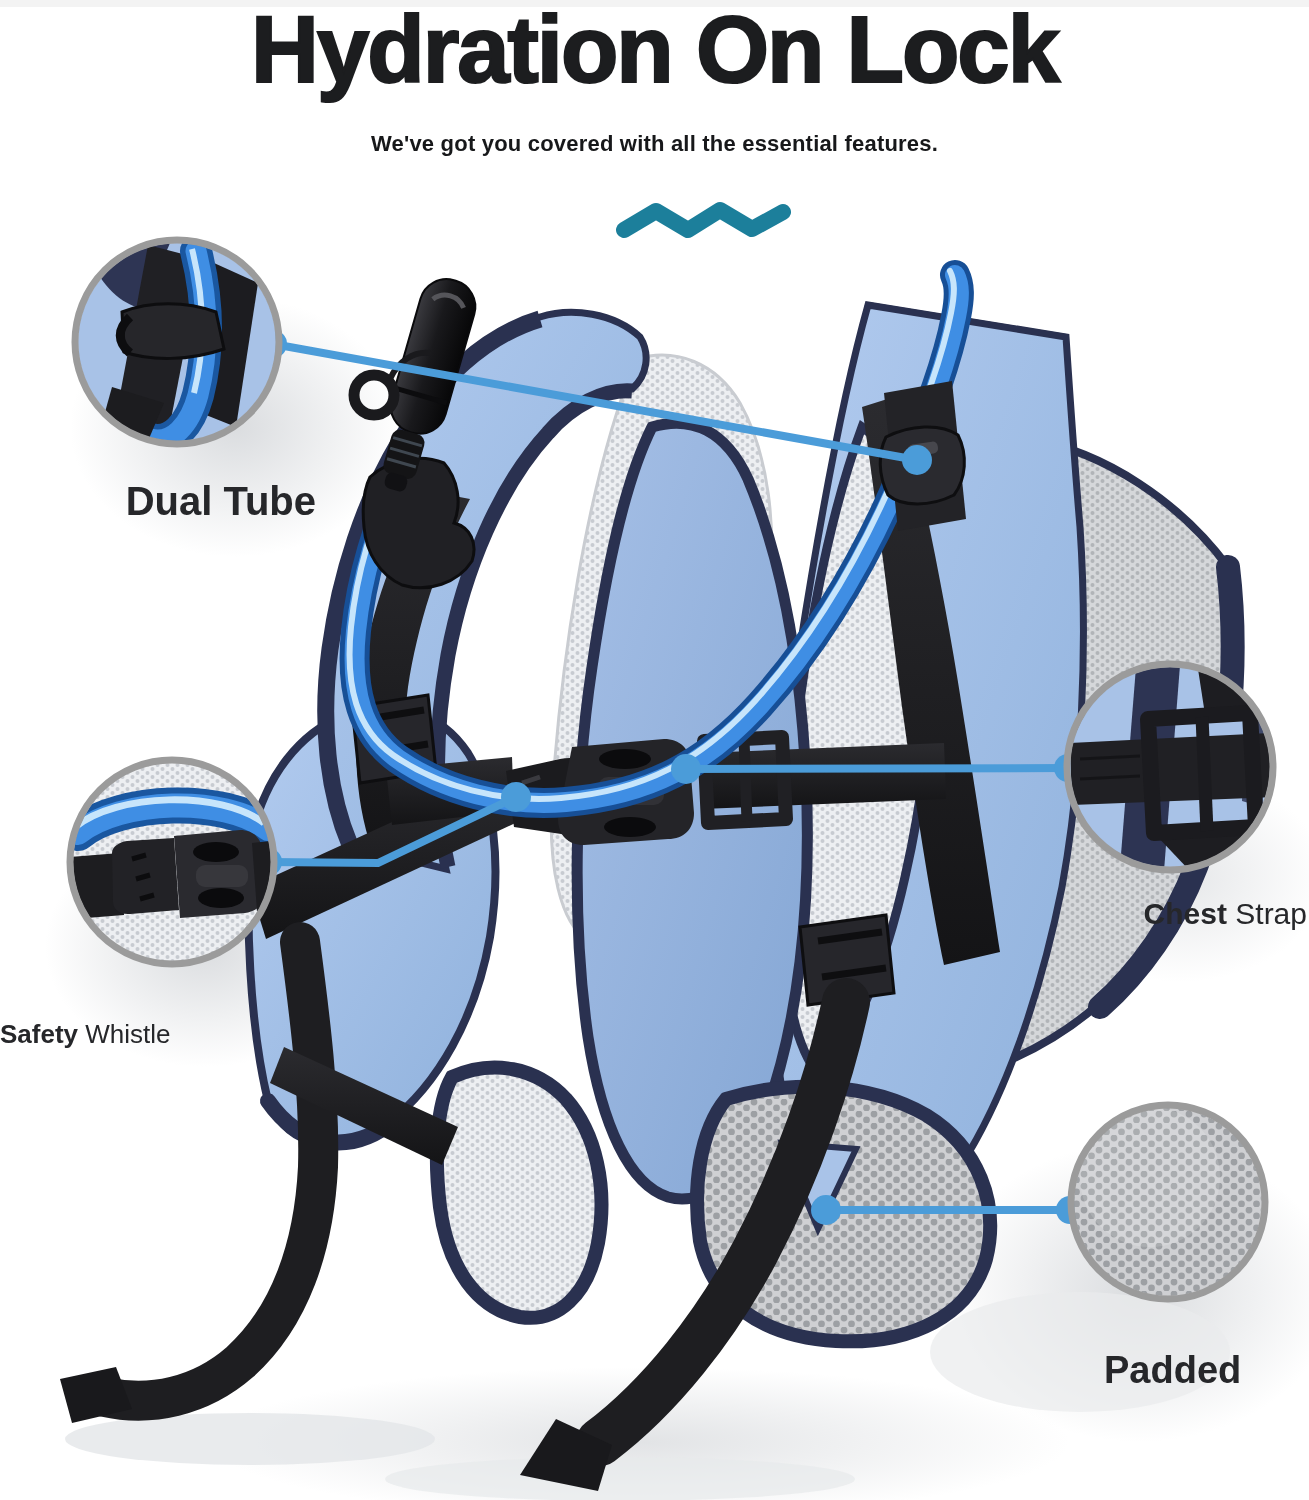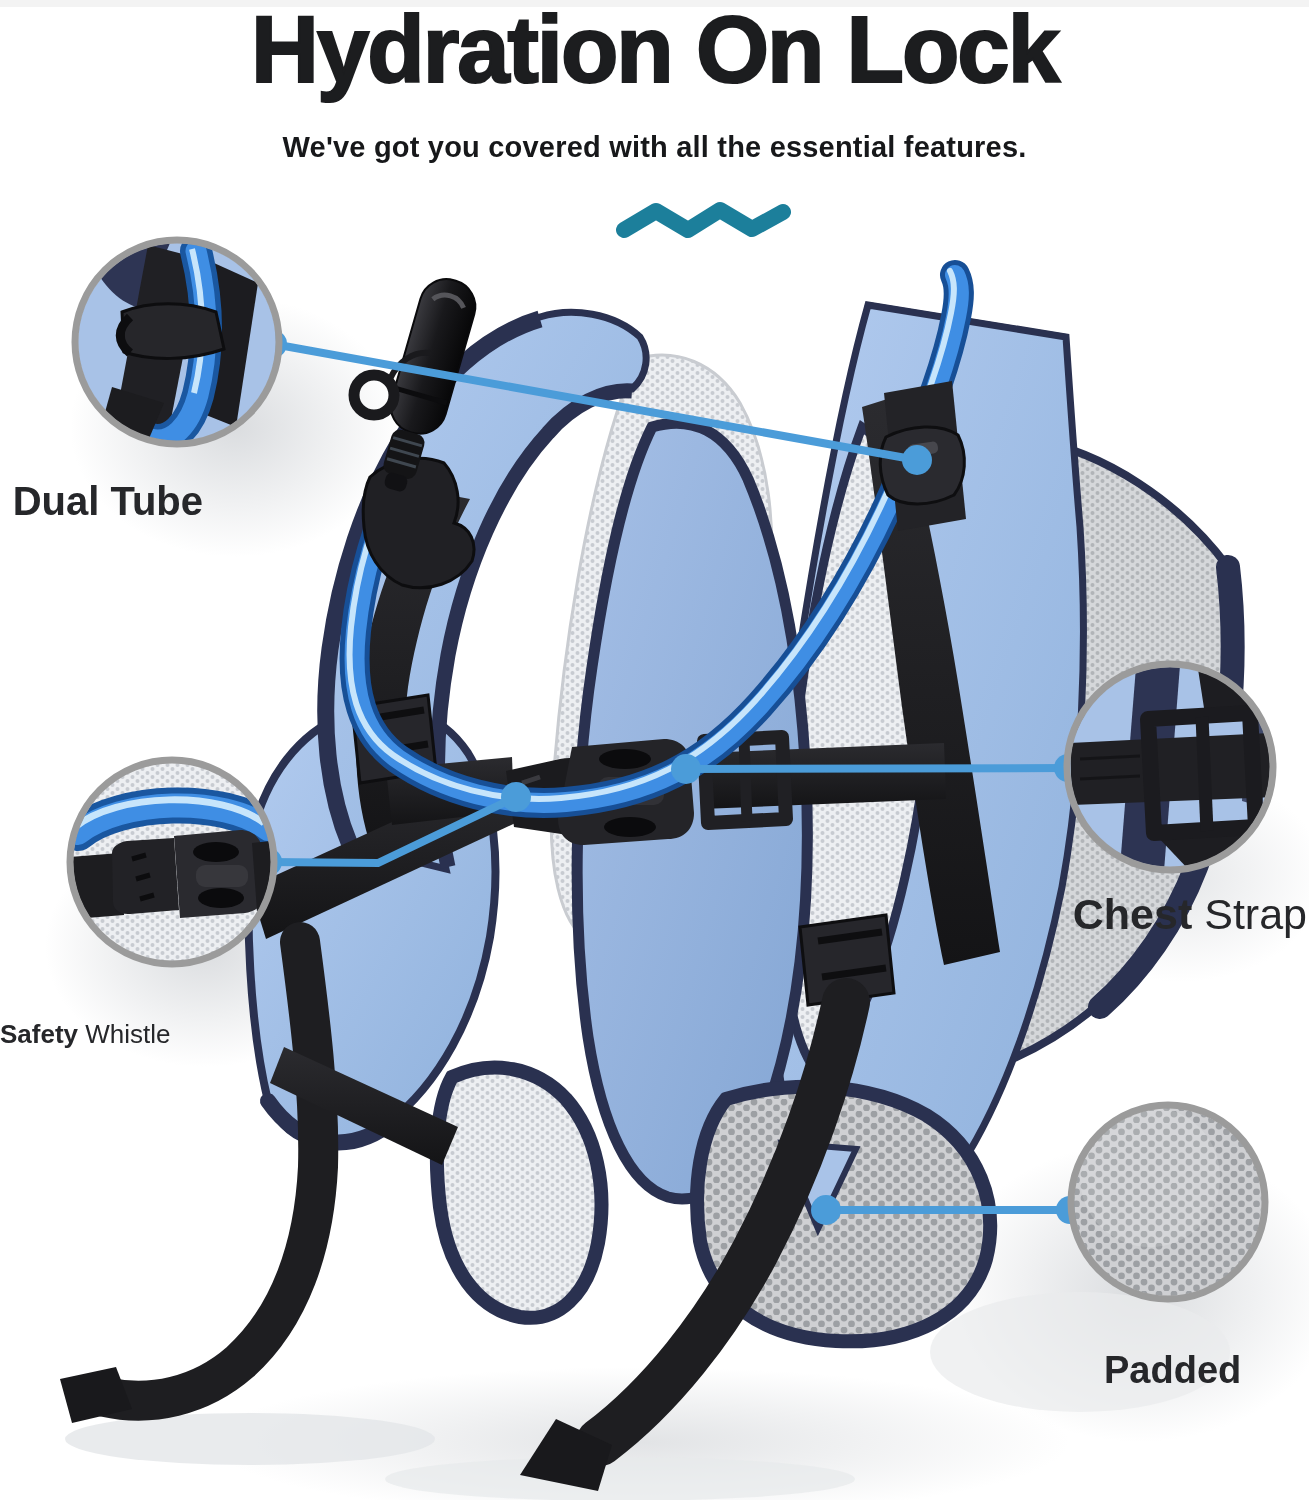--- a/index.html
+++ b/index.html
@@ -13,28 +13,28 @@
     font-family:"Liberation Sans",sans-serif;color:var(--label-text,#26272a);
   }
   .hdr-title{
     position:absolute;top:-8px;left:0;width:100%;text-align:center;
     font-size:94px;line-height:1.08;font-weight:900;letter-spacing:-2px;
     color:var(--title-text,#1c1d1f);-webkit-text-stroke:2.2px var(--title-text,#1c1d1f);
     white-space:nowrap;
   }
   .hdr-sub{
     position:absolute;top:124px;left:0;width:100%;text-align:center;
-    font-size:29px;font-weight:700;letter-spacing:.2px;color:#17181a;
+    font-size:22px;font-weight:700;letter-spacing:.2px;color:#17181a;
   }
   .gfx{position:absolute;inset:0;width:1309px;height:1500px;}
   .callout-label{position:absolute;color:var(--label-text,#26272a);}
   .callout-label .b{font-weight:700;}
-  .lbl-dual{top:470px;right:1106px;text-align:left;font-size:40px;line-height:48px;white-space:nowrap;}
+  .lbl-dual{top:470px;right:993px;text-align:left;font-size:40px;line-height:48px;white-space:nowrap;}
   .lbl-safety{top:1004px;left:0px;font-size:26px;line-height:46px;white-space:nowrap;}
-  .lbl-chest{top:884px;right:2px;font-size:43px;line-height:46px;white-space:nowrap;}
+  .lbl-chest{top:884px;right:2px;font-size:30px;line-height:46px;white-space:nowrap;}
   .lbl-padded{top:1340px;left:1104px;text-align:left;font-size:38px;line-height:47px;white-space:nowrap;}
 </style>
 </head>
 <body>
 
 <div class="page">
 
   <div class="hdr-title">Hydration On Lock</div>
   <div class="hdr-sub">We've got you covered with all the essential features.</div>
 

